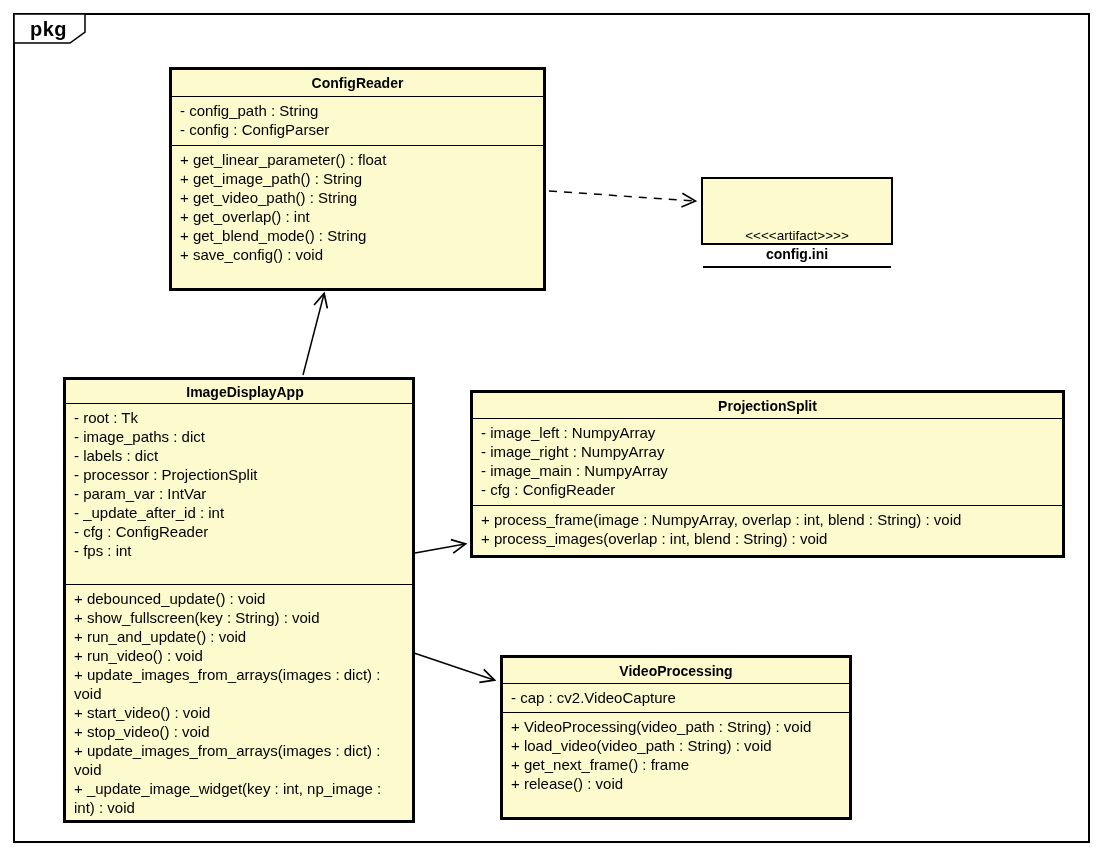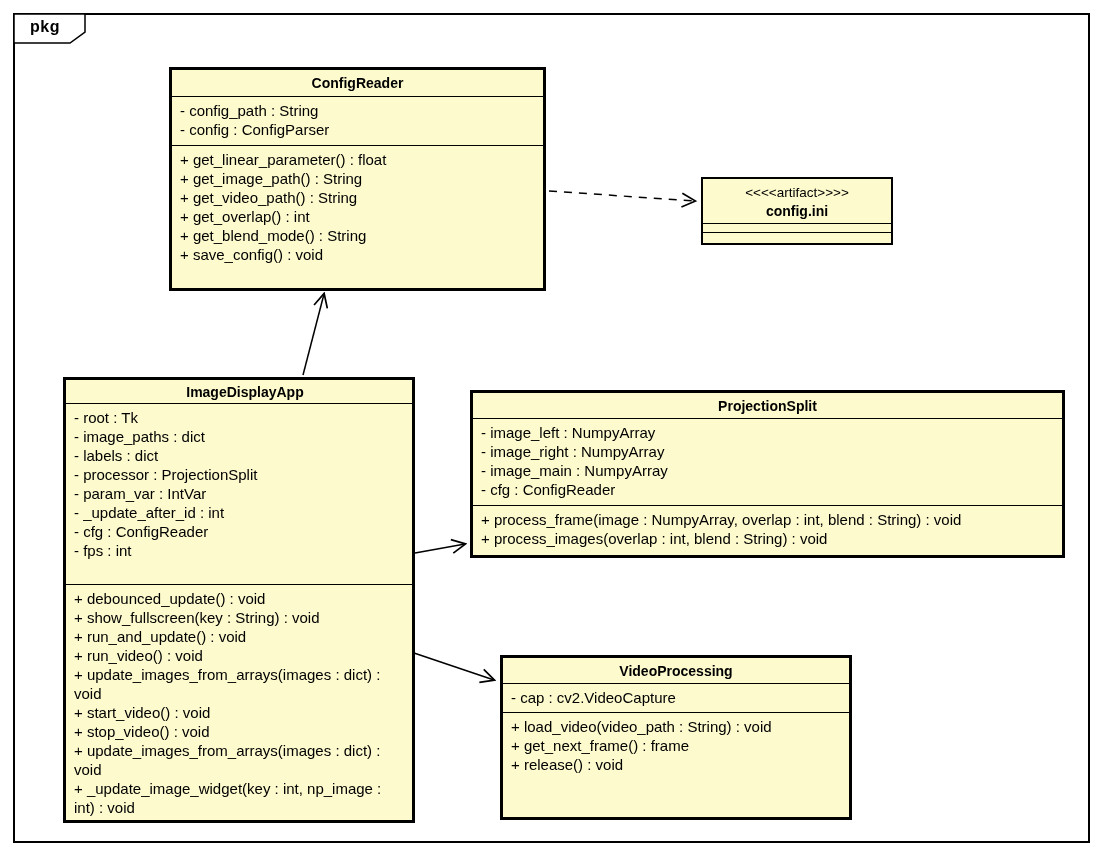--- a/index.html
+++ b/index.html
@@ -21,21 +21,21 @@
     background: #ffffff;
   }
   .overlay {
     position: absolute;
     left: 0; top: 0;
     pointer-events: none;
   }
   .tab-label {
     position: absolute;
     left: 30px; top: 18px;
-    font-size: 16px;
+    font-size: 20px;
     font-weight: bold;
     letter-spacing: 0.5px;
   }
   .uml-class, .uml-artifact {
     position: absolute;
     box-sizing: border-box;
     background: #FDFACD;
     border: 3px solid #000;
     display: flex;
     flex-direction: column;
@@ -107,21 +107,21 @@
       <div class="uml-line">+ get_linear_parameter() : float</div>
       <div class="uml-line">+ get_image_path() : String</div>
       <div class="uml-line">+ get_video_path() : String</div>
       <div class="uml-line">+ get_overlap() : int</div>
       <div class="uml-line">+ get_blend_mode() : String</div>
       <div class="uml-line">+ save_config() : void</div>
     </div>
   </div>
 
   <div class="uml-artifact" style="left:701px; top:177px; width:192px; height:68px;">
-    <div class="artifact-head" style="height:44px;">
+    <div class="artifact-head" style="height:44px;margin-top:43px;">
       <div class="artifact-stereotype">&lt;&lt;&lt;&lt;artifact&gt;&gt;&gt;&gt;</div>
       <div class="artifact-name">config.ini</div>
     </div>
     <div class="artifact-empty" style="height:9px;"></div>
     <div class="artifact-empty" style="flex:1 1 auto;"></div>
   </div>
 
   <div class="uml-class" style="left:63px; top:377px; width:352px; height:446px;">
     <div class="uml-title" style="height:23px;padding-left:12px;">ImageDisplayApp</div>
     <div class="uml-attrs" style="height:181px;">
@@ -160,19 +160,20 @@
       <div class="uml-line">+ process_images(overlap : int, blend : String) : void</div>
     </div>
   </div>
 
   <div class="uml-class" style="left:500px; top:655px; width:352px; height:165px;">
     <div class="uml-title" style="height:25px;">VideoProcessing</div>
     <div class="uml-attrs" style="height:29px;">
       <div class="uml-line">- cap : cv2.VideoCapture</div>
     </div>
     <div class="uml-methods">
+      <div class="uml-line">+ VideoProcessing(video_path : String) : void</div>
       <div class="uml-line">+ load_video(video_path : String) : void</div>
       <div class="uml-line">+ get_next_frame() : frame</div>
       <div class="uml-line">+ release() : void</div>
     </div>
   </div>
 
 </div>
 
 </body></html>

